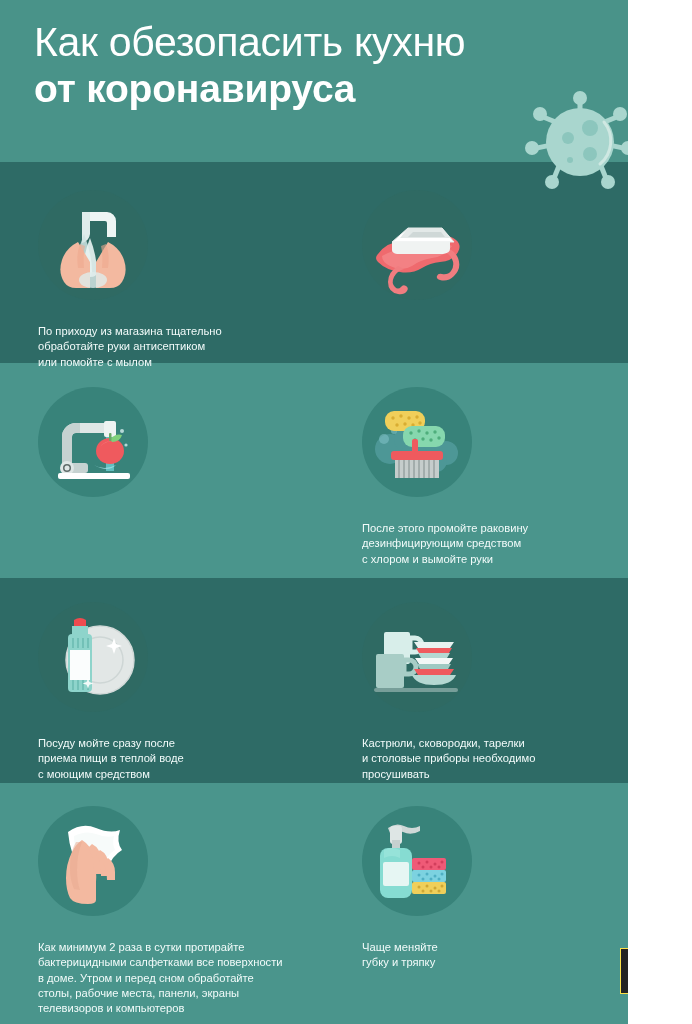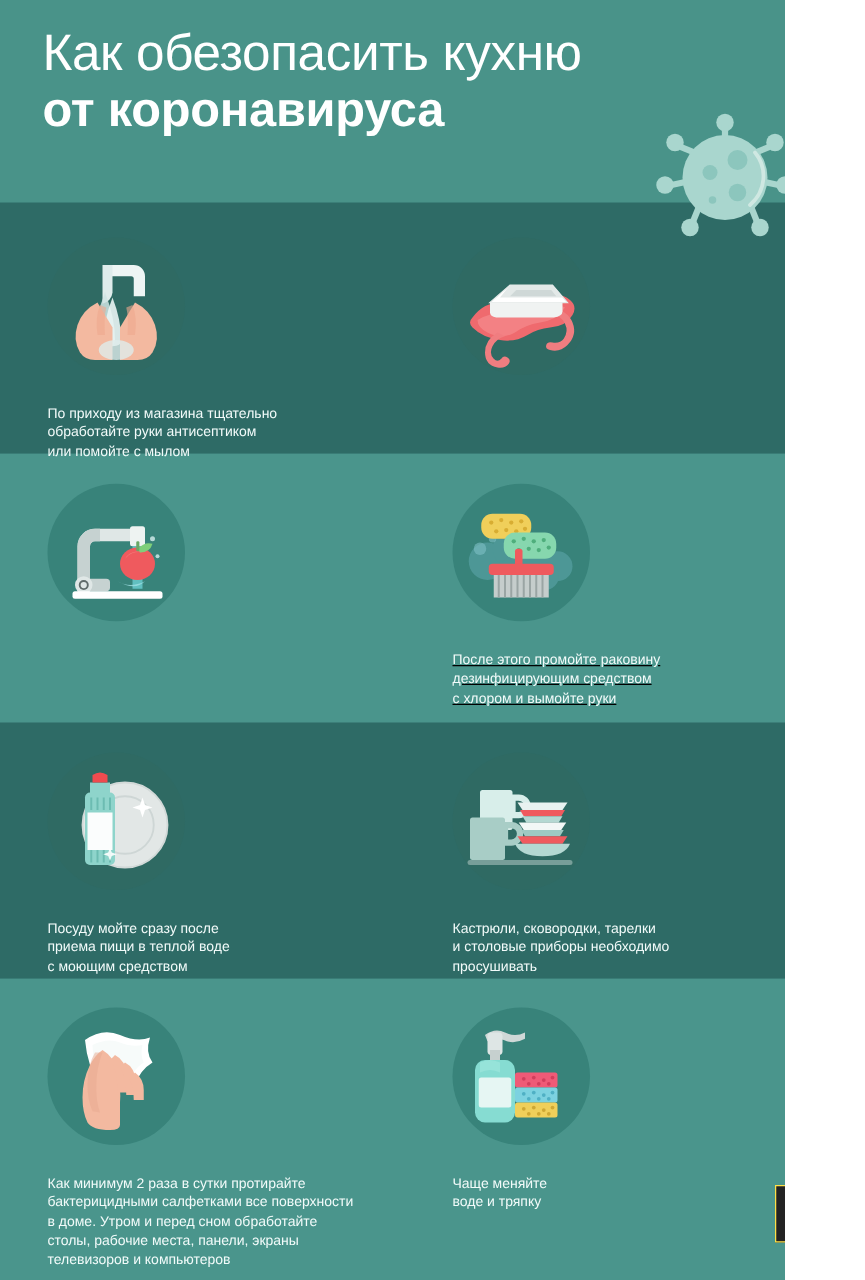--- a/index.html
+++ b/index.html
@@ -78,21 +78,21 @@
     line-height: 15.3px;
     color: #f2fbfa;
     font-weight: 400;
     white-space: pre-line;
   }
 
   
   #cell-0 { left: 38px;  top: 190px; }
   #cell-1 { left: 362px; top: 190px; }
   #cell-2 { left: 38px;  top: 387px; }
-  #cell-3 { left: 362px; top: 387px; text-decoration: underline; }
+  #cell-3 { left: 362px; top: 387px; }
   #cell-4 { left: 38px;  top: 602px; }
   #cell-5 { left: 362px; top: 602px; }
   #cell-6 { left: 38px;  top: 806px; }
   #cell-7 { left: 362px; top: 806px; }
 
   
   #cell-2 .cell-icon, #cell-3 .cell-icon,
   #cell-6 .cell-icon, #cell-7 .cell-icon { background: #38837a; }
 
   
@@ -380,20 +380,20 @@
             <circle cx="65" cy="80" r="1.5"></circle>
           <circle cx="73" cy="82" r="1.5"></circle>
             <circle cx="80" cy="80" r="1.5"></circle>
           <circle cx="61" cy="85" r="1.5"></circle>
             <circle cx="69" cy="85" r="1.5"></circle>
             <circle cx="77" cy="85" r="1.5"></circle>
         </g>
       </svg>
     </div>
     <div class="cell-text">Чаще меняйте
-воде и тряпку</div>
+губку и тряпку</div>
   </div>
 
   <div class="logo">
     <span class="logo-text">M24</span>
   </div>
 
 </div>
 
 </body></html>

